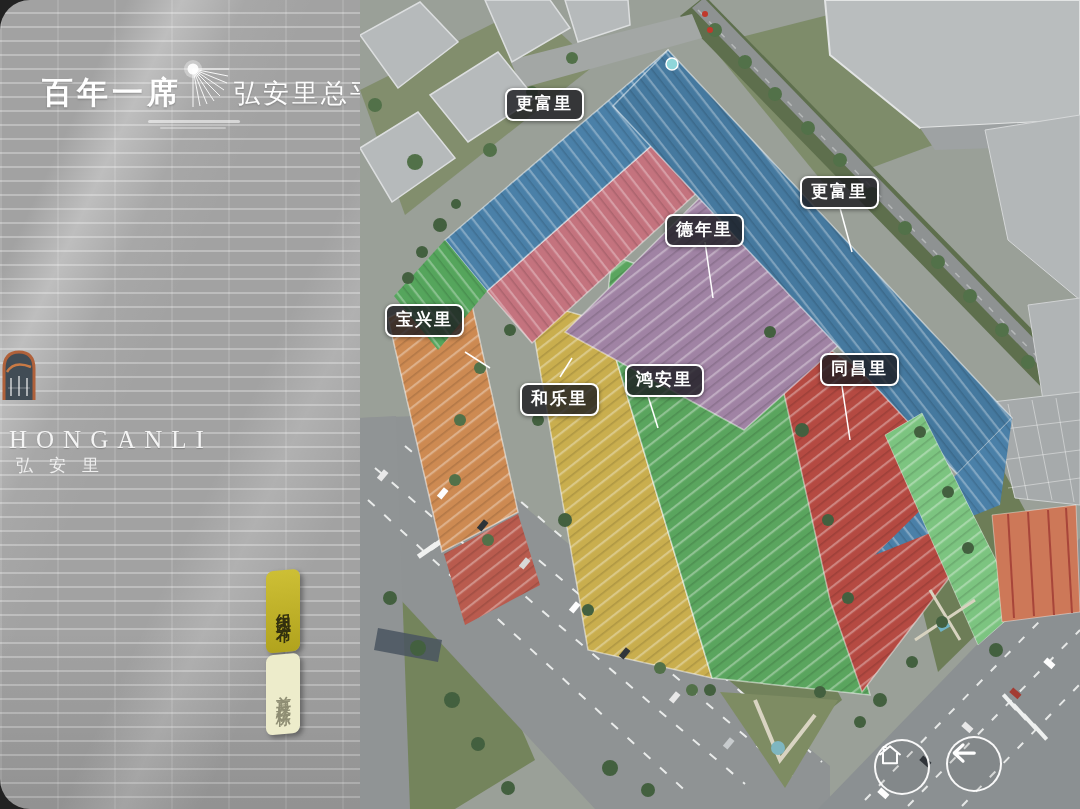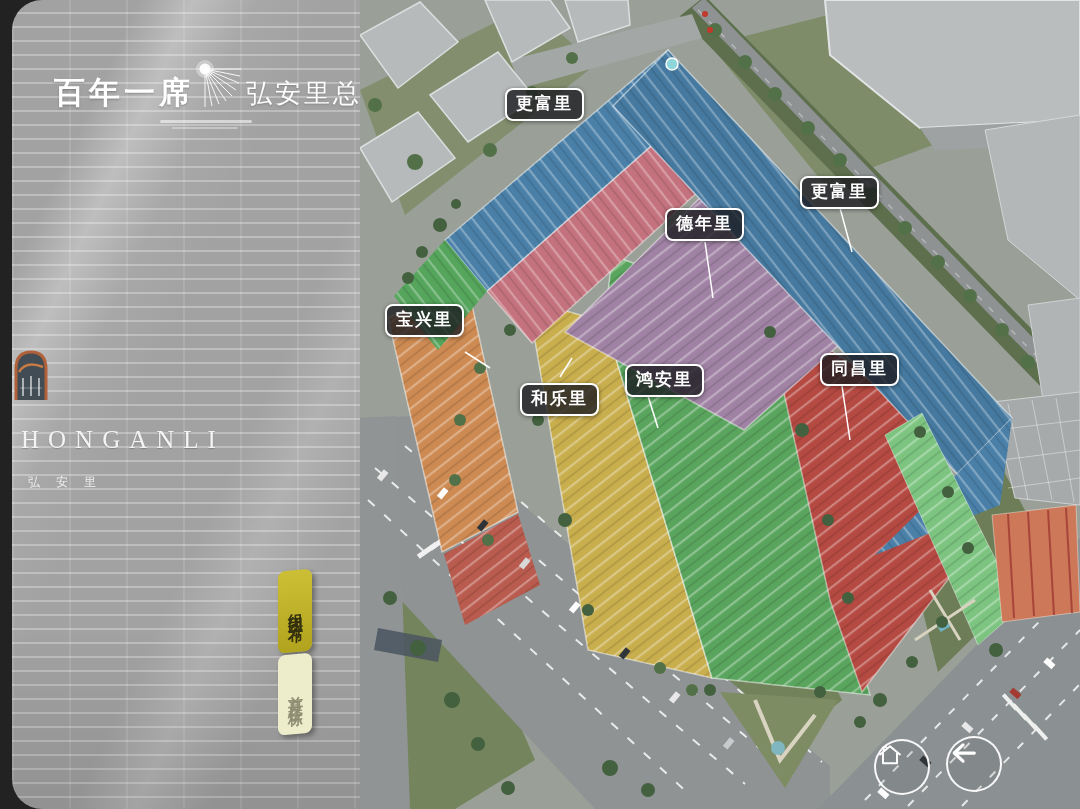--- a/index.html
+++ b/index.html
@@ -1,20 +1,20 @@
 <!DOCTYPE html>
 <html><head>
 <meta charset="utf-8">
 <style>
   html,body{margin:0;padding:0;background:#222;}
   .stage{position:relative;width:1080px;height:809px;overflow:hidden;
          font-family:"Liberation Sans","DejaVu Sans",sans-serif;}
 
   
-  .sidebar{position:absolute;left:12px;top:0;width:415px;height:809px;
+  .sidebar{position:absolute;left:0;top:0;width:415px;height:809px;
     background-color:#a0a0a0;
     background-image:
       linear-gradient(115deg, rgba(255,255,255,0) 16%, rgba(255,255,255,.30) 23%, rgba(255,255,255,.06) 31%, rgba(255,255,255,0) 40%),
       linear-gradient(115deg, rgba(255,255,255,0) 55%, rgba(255,255,255,.16) 63%, rgba(255,255,255,0) 73%),
       linear-gradient(180deg, rgba(0,0,0,0) 78%, rgba(0,0,0,.10) 100%),
       repeating-linear-gradient(90deg, rgba(255,255,255,.12) 0 2px, rgba(255,255,255,0) 2px 57px),
       repeating-linear-gradient(180deg, #a2a2a2 0 12px, #bdbdbd 12px 14px);
     border-radius: 30px;
   }
   .title-row{position:absolute;left:42px;top:66px;width:312px;height:54px;
@@ -26,21 +26,21 @@
     text-shadow:0 1px 2px rgba(0,0,0,.2);white-space:nowrap;}
   .subtext-bar{position:absolute;left:148px;top:120px;width:92px;height:3px;
     background:rgba(255,255,255,.55);border-radius:2px;}
   .subtext-bar2{position:absolute;left:160px;top:127px;width:66px;height:2px;
     background:rgba(255,255,255,.35);border-radius:2px;}
 
   .logo-block{position:absolute;left:0;top:348px;width:260px;}
   .logo-arch{display:inline-block;}
   .logo-en{margin-top:20px;color:#f4f4f4;font-family:"Liberation Serif","DejaVu Serif",serif;
     font-size:25px;letter-spacing:9px;text-indent:9px;text-shadow:0 1px 1px rgba(0,0,0,.2);}
-  .logo-cn{margin-top:20px;color:#efefef;font-size:12px;letter-spacing:16px;text-indent:16px;}
+  .logo-cn{margin-top:0;color:#efefef;font-size:17px;letter-spacing:16px;text-indent:16px;}
 
   .tabs{position:absolute;left:266px;top:570px;width:38px;transform:skewY(-5deg);}
   .tab{width:34px;display:flex;align-items:center;justify-content:center;
     writing-mode:vertical-rl;text-orientation:upright;
     font-size:15px;letter-spacing:5px;border-radius:7px;
     box-shadow:3px 3px 5px rgba(0,0,0,.35);cursor:pointer;}
   .tab-active{height:82px;background:linear-gradient(180deg,#cdbf35,#b1a31d);
     color:#33300f;font-weight:700;}
   .tab-inactive{height:80px;margin-top:2px;background:#edeccb;color:#8f8e74;font-weight:600;}
 
@@ -316,21 +316,21 @@
         <line x1="345" y1="242" x2="353" y2="298"></line>
         <line x1="482" y1="386" x2="490" y2="440"></line>
         <line x1="105" y1="352" x2="130" y2="368"></line>
         <line x1="200" y1="377" x2="212" y2="358"></line>
         <line x1="288" y1="396" x2="298" y2="428"></line>
       </g>
     </svg>
 
     <div class="zone-label" style="left:145px;top:88px">更富里</div>
     <div class="zone-label" style="left:440px;top:176px">更富里</div>
-    <div class="zone-label" style="left:305px;top:208px">德年里</div>
+    <div class="zone-label" style="left:305px;top:214px">德年里</div>
     <div class="zone-label" style="left:25px;top:304px">宝兴里</div>
     <div class="zone-label" style="left:160px;top:383px">和乐里</div>
     <div class="zone-label" style="left:265px;top:364px">鸿安里</div>
     <div class="zone-label" style="left:460px;top:353px">同昌里</div>
 
     <div class="map-btn" style="left:514px;top:739px">
       <svg width="28" height="28" viewBox="0 0 24 24">
         <path d="M3.5 11.5 L12 4.5 L20.5 11.5 M6 9.5 V19 H18 V9.5 M6.5 8 V5.2 H8.5" fill="none" stroke="#fff" stroke-width="1.7" stroke-linecap="round" stroke-linejoin="round"></path>
       </svg>
     </div>

